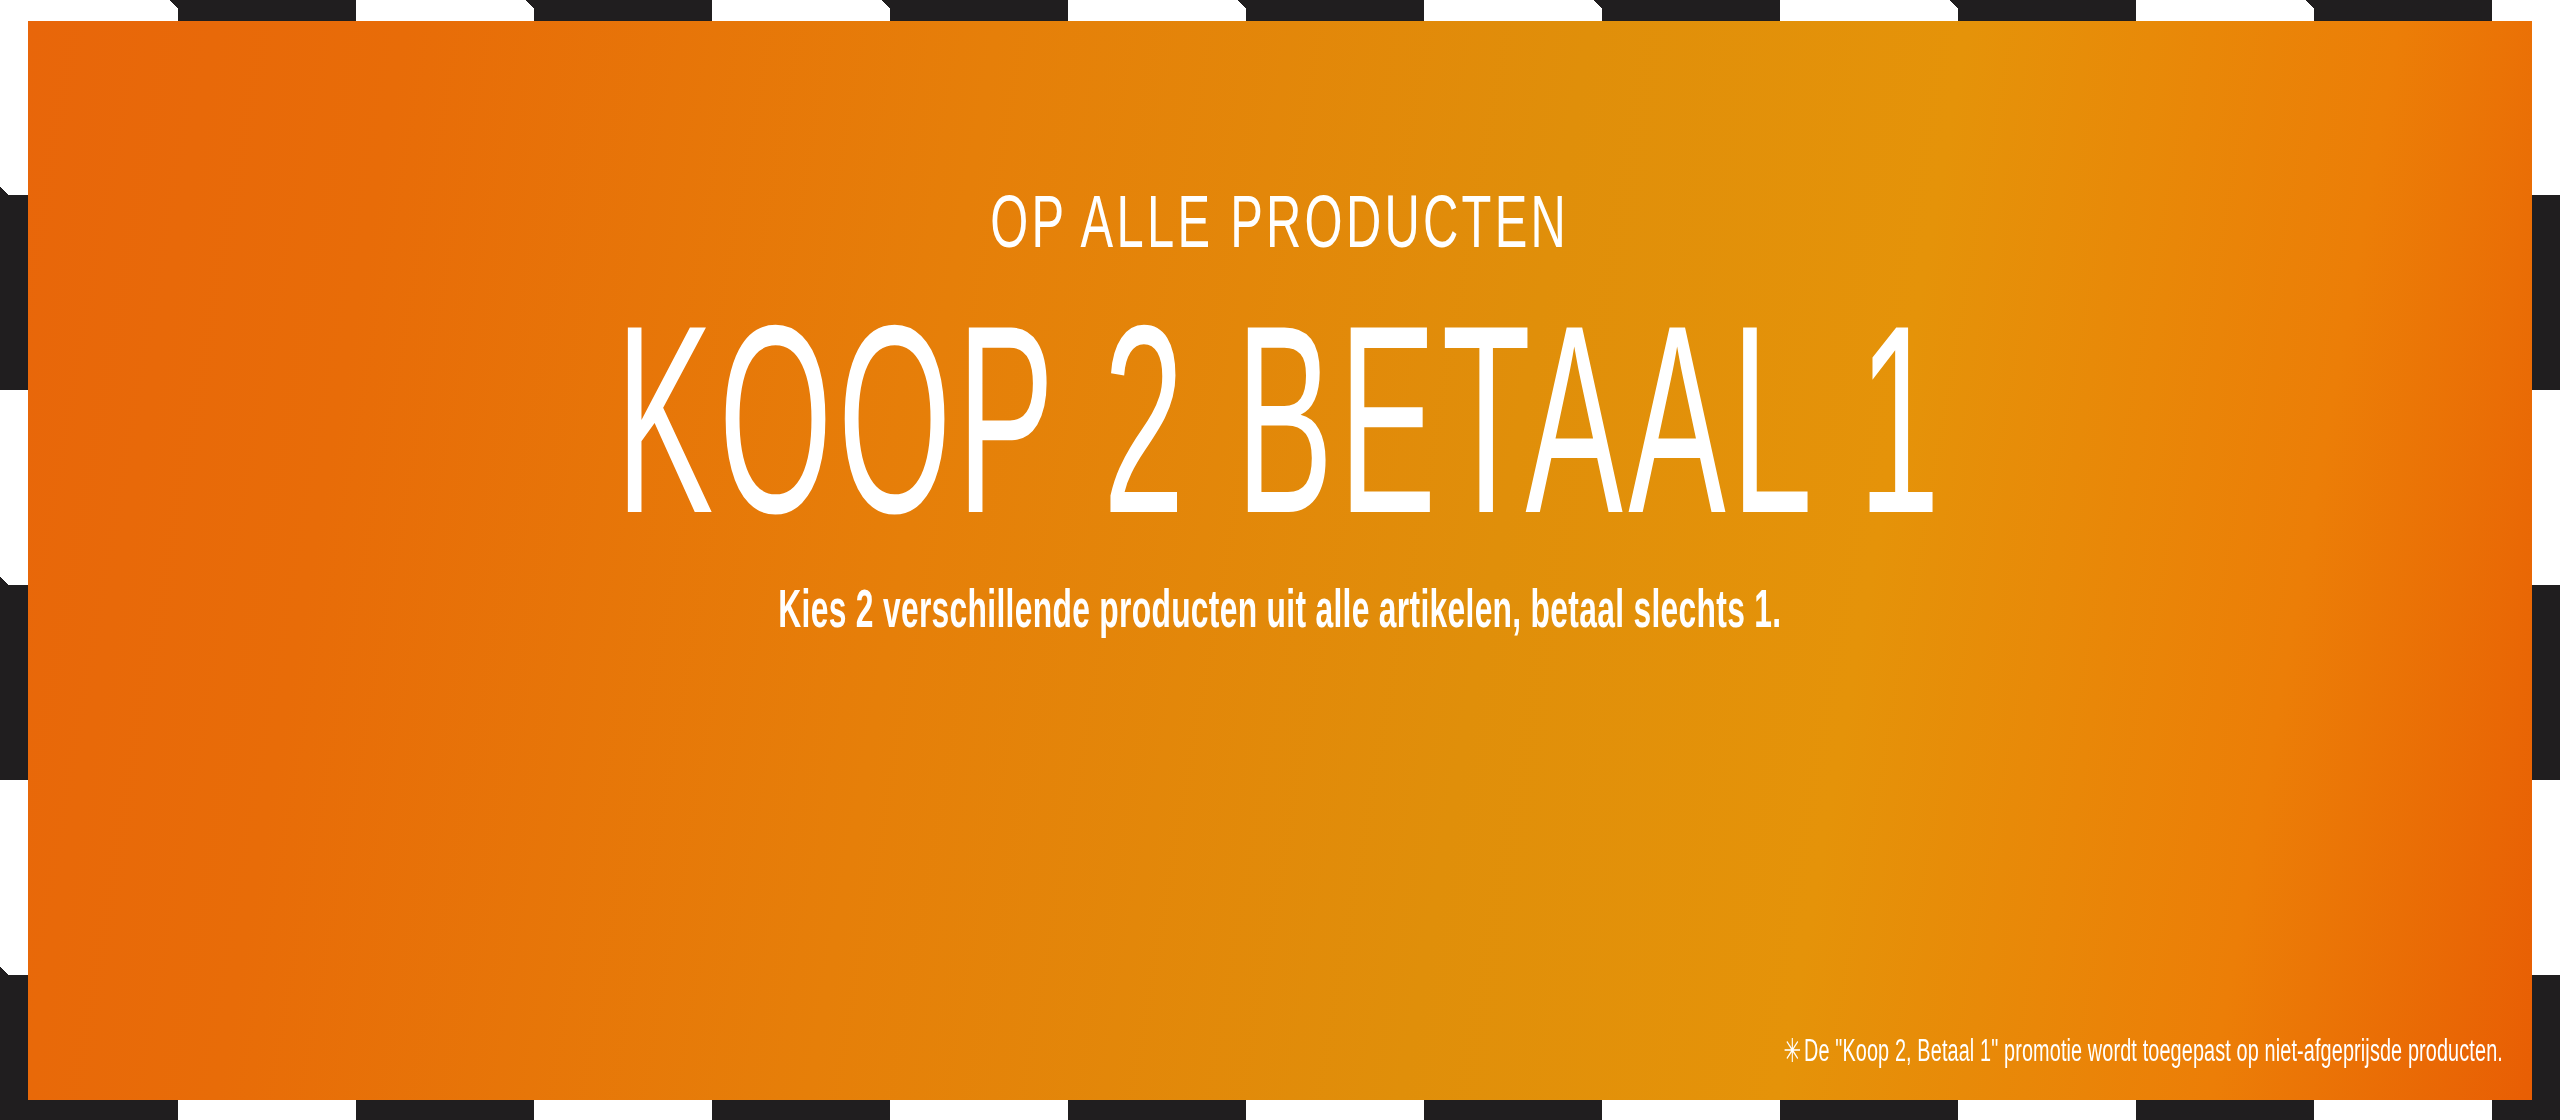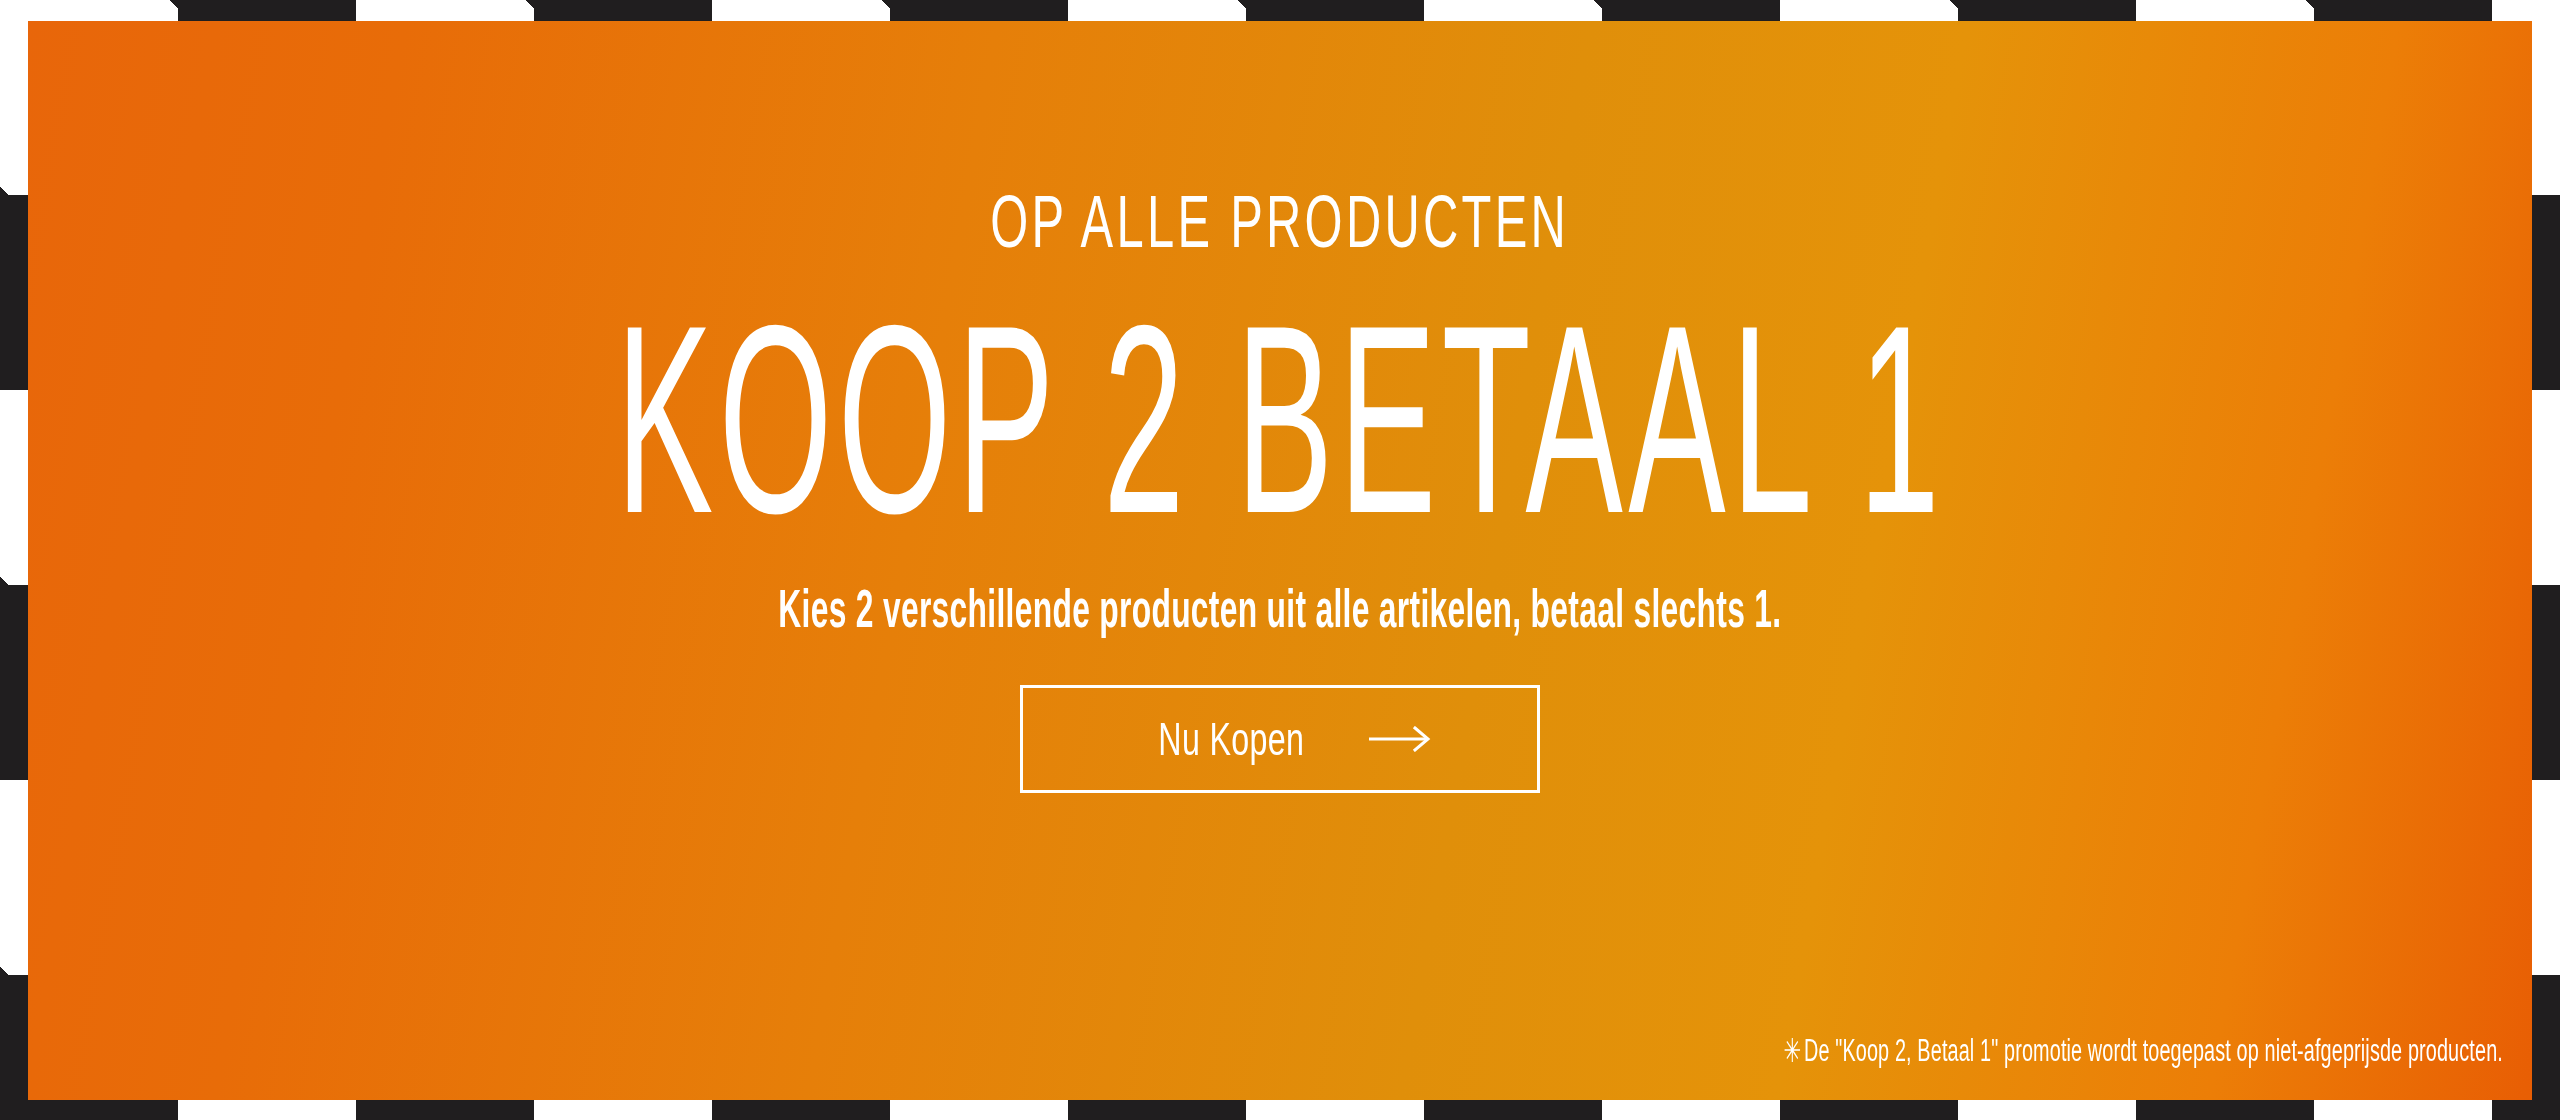--- a/index.html
+++ b/index.html
@@ -168,29 +168,20 @@
   <div class="checker-layer"></div>
 
   <div class="promo-panel">
 
     <div class="eyebrow">OP ALLE PRODUCTEN</div>
 
     <div class="headline">KOOP 2 BETAAL 1</div>
 
     <div class="subheadline">Kies 2 verschillende producten uit alle artikelen, betaal slechts 1.</div>
 
-    <button class="cta-button">
-      <span class="cta-label">Nu Kopen</span>
-      <span class="cta-arrow">
-        <svg width="64" height="26" viewBox="0 0 64 26" aria-hidden="true">
-          <line x1="0" y1="13" x2="58" y2="13" stroke="#ffffff" stroke-width="3"></line>
-          <polyline points="46,2 59,13 46,24" fill="none" stroke="#ffffff" stroke-width="3" stroke-linecap="square" stroke-linejoin="miter"></polyline>
-        </svg>
-      </span>
-    </button>
 
     <div class="footnote">
       <span class="footnote-star">✳</span>
       <span>De "Koop 2, Betaal 1" promotie wordt toegepast op niet-afgeprijsde producten.</span>
     </div>
 
   </div>
 </div>
 
 </body></html>

